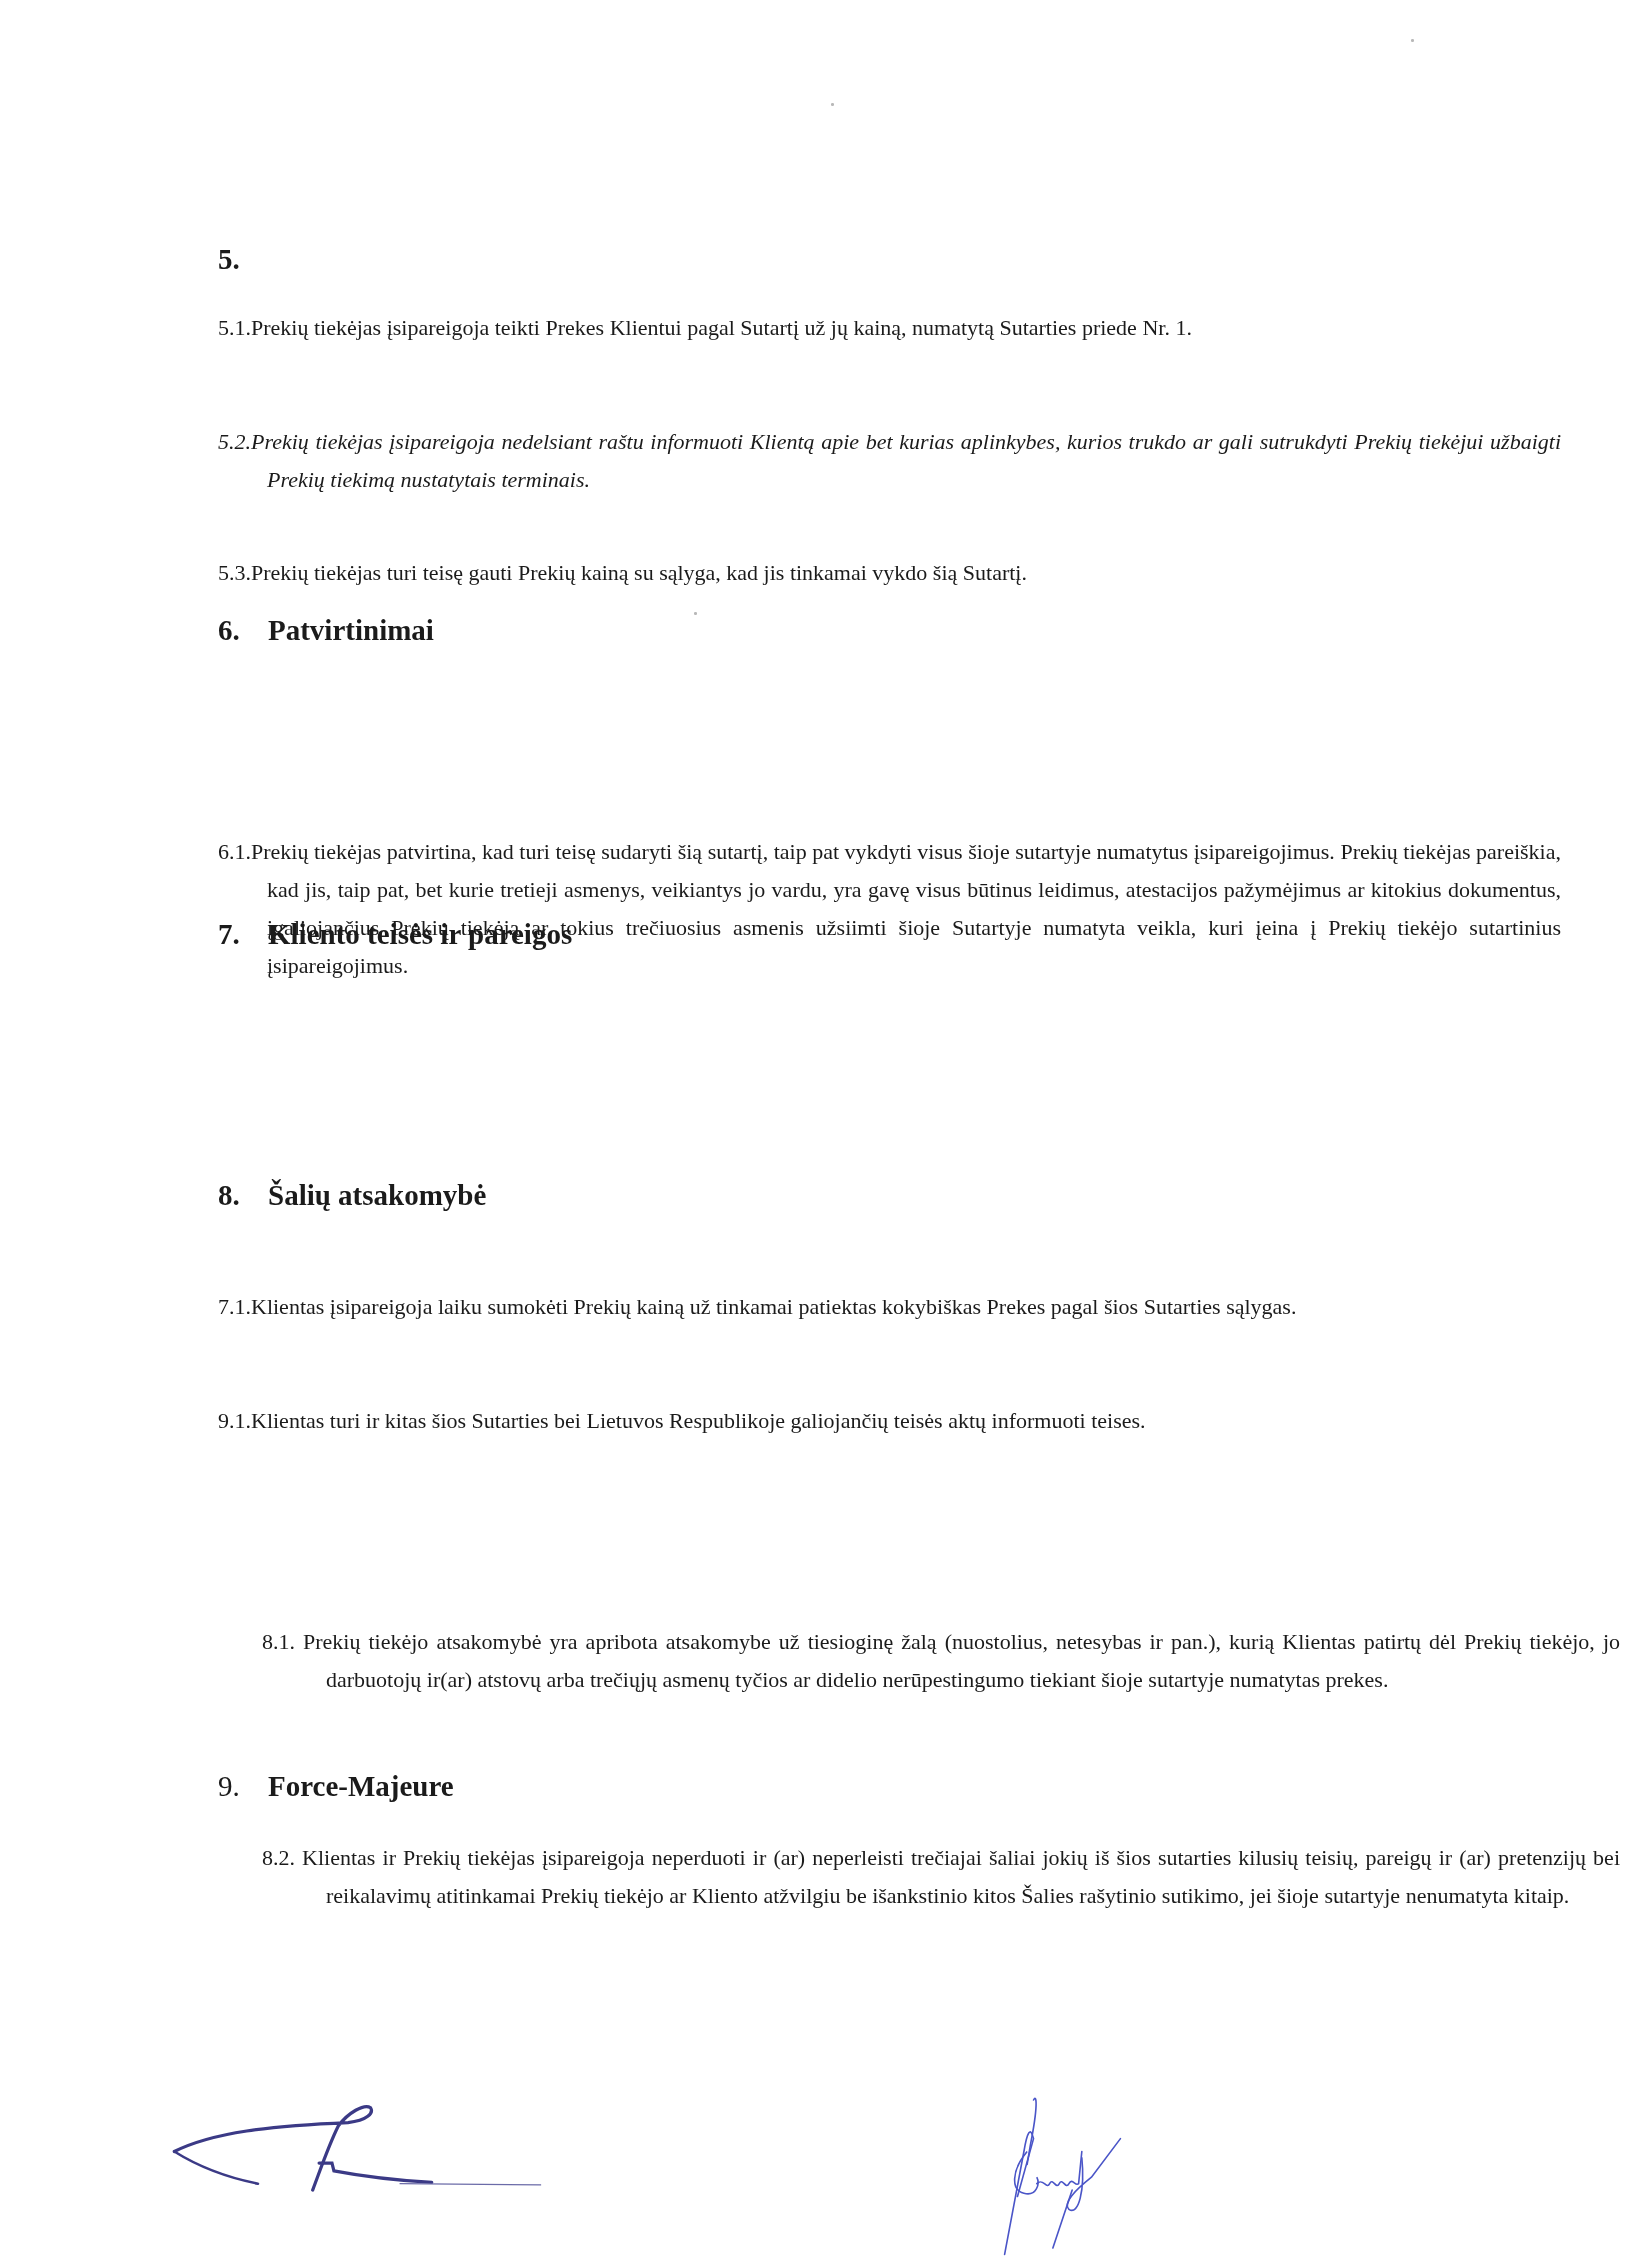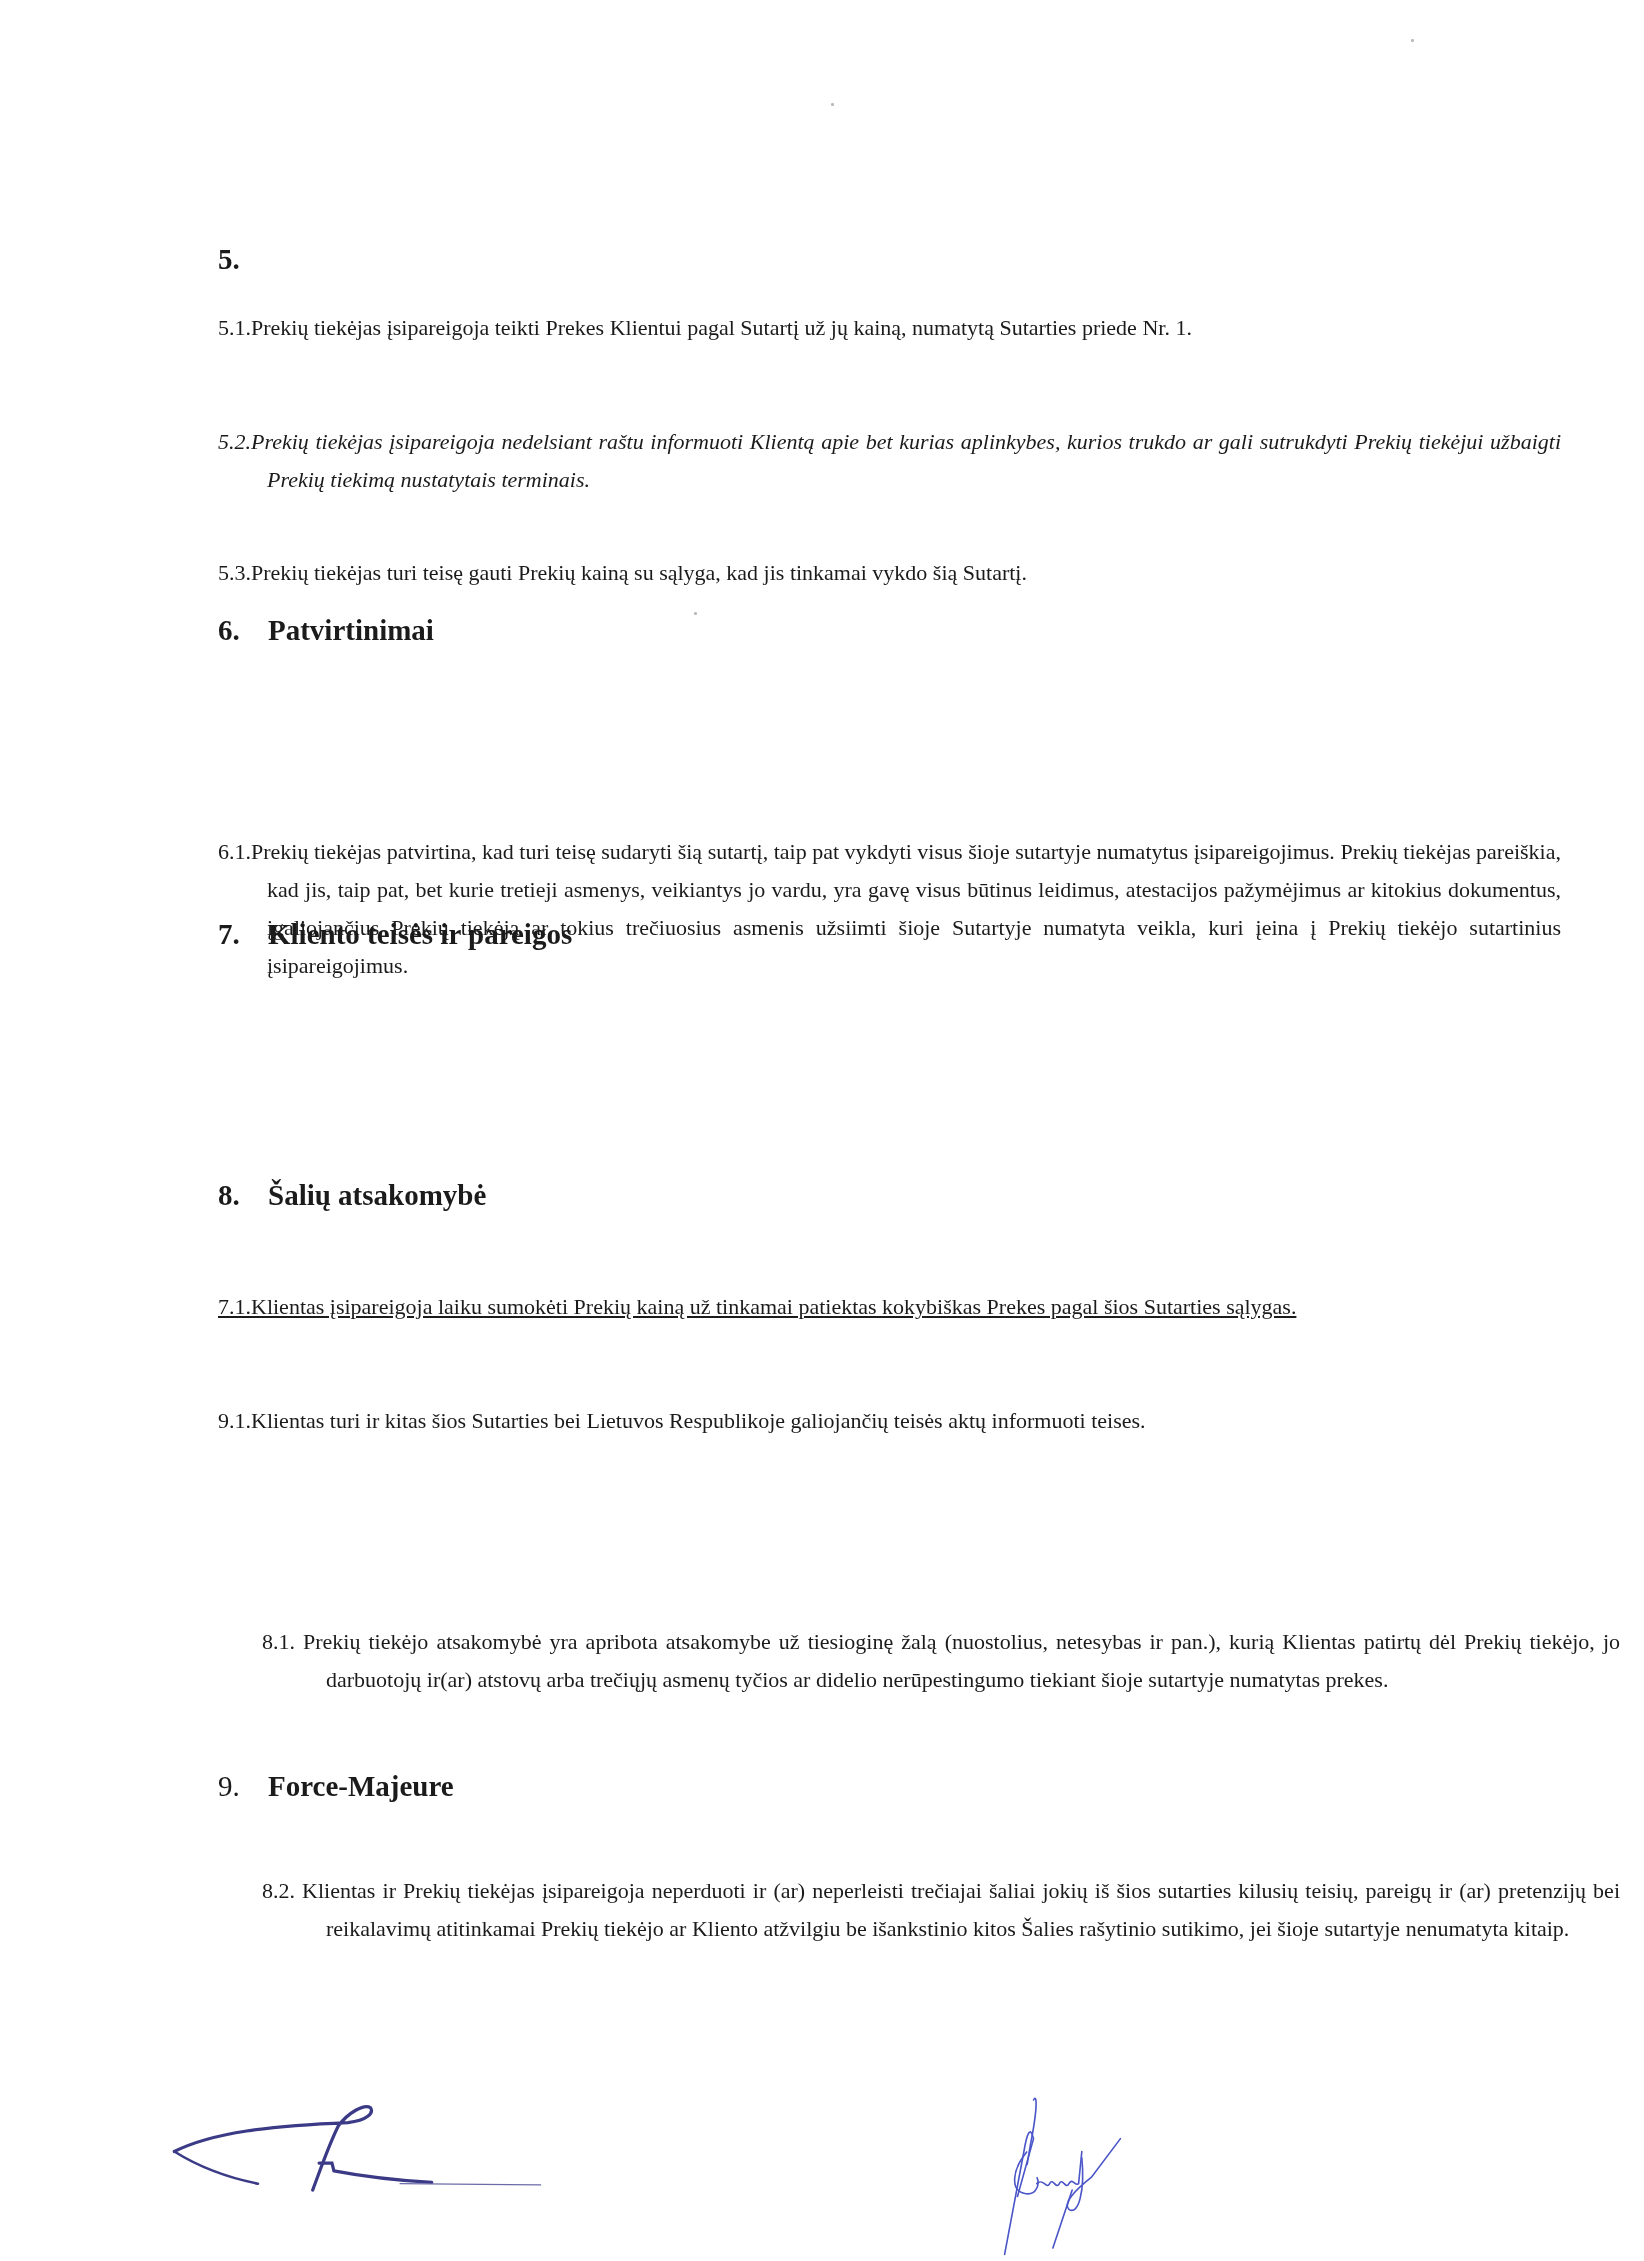--- a/index.html
+++ b/index.html
@@ -40,35 +40,35 @@
     <span>Patvirtinimai</span>
   </div>
   <div class="block item hang" style="top:681px;">
     <span>6.1.</span><span>Prekių tiekėjas patvirtina, kad turi teisę sudaryti šią sutartį, taip pat vykdyti visus šioje sutartyje numatytus įsipareigojimus. Prekių tiekėjas pareiškia, kad jis, taip pat, bet kurie tretieji asmenys, veikiantys jo vardu, yra gavę visus būtinus leidimus, atestacijos pažymėjimus ar kitokius dokumentus, įgaliojančius Prekių tiekėją ar tokius trečiuosius asmenis užsiimti šioje Sutartyje numatyta veikla, kuri įeina į Prekių tiekėjo sutartinius įsipareigojimus.</span>
   </div>
 
   <div class="block heading" style="top:915px;">
     <span class="num">7.</span>
     <span>Kliento teisės ir pareigos</span>
   </div>
-  <div class="block item hang" style="top:984px;text-decoration:underline;">
+  <div class="block item hang" style="top:984px;">
     <span>7.1.</span><span>Klientas įsipareigoja laiku sumokėti Prekių kainą už tinkamai patiektas kokybiškas Prekes pagal šios Sutarties sąlygas.</span>
   </div>
   <div class="block item hang" style="top:1060px;">
     <span>9.1.</span><span>Klientas turi ir kitas šios Sutarties bei Lietuvos Respublikoje galiojančių teisės aktų informuoti teises.</span>
   </div>
 
   <div class="block heading" style="top:1176px;">
     <span class="num">8.</span>
     <span>Šalių atsakomybė</span>
   </div>
   <div class="block item hang8" style="top:1243px;">
     <span>8.1.</span>&nbsp;<span>Prekių tiekėjo atsakomybė yra apribota atsakomybe už tiesioginę žalą (nuostolius, netesybas ir pan.), kurią Klientas patirtų dėl Prekių tiekėjo, jo darbuotojų ir(ar) atstovų arba trečiųjų asmenų tyčios ar didelio nerūpestingumo tiekiant šioje sutartyje numatytas prekes.</span>
   </div>
-  <div class="block item hang8" style="top:1416px;">
+  <div class="block item hang8" style="top:1383px;">
     <span>8.2.</span>&nbsp;<span>Klientas ir Prekių tiekėjas įsipareigoja neperduoti ir (ar) neperleisti trečiajai šaliai jokių iš šios sutarties kilusių teisių, pareigų ir (ar) pretenzijų bei reikalavimų atitinkamai Prekių tiekėjo ar Kliento atžvilgiu be išankstinio kitos Šalies rašytinio sutikimo, jei šioje sutartyje nenumatyta kitaip.</span>
   </div>
 
   <div class="block heading" style="top:1767px;">
     <span class="num plain">9.</span>
     <span>Force-Majeure</span>
   </div>
 
   <svg class="sig" style="left:155px; top:2087px;" width="399" height="129" viewBox="0 0 620 200">
     <path d="M30 100 C 90 70, 180 60, 300 55 C 330 52, 340 40, 335 32 C 325 25, 300 40, 285 60 C 270 90, 260 120, 245 160" fill="none" stroke="#3b3a86" stroke-width="5" stroke-linecap="round"></path>

